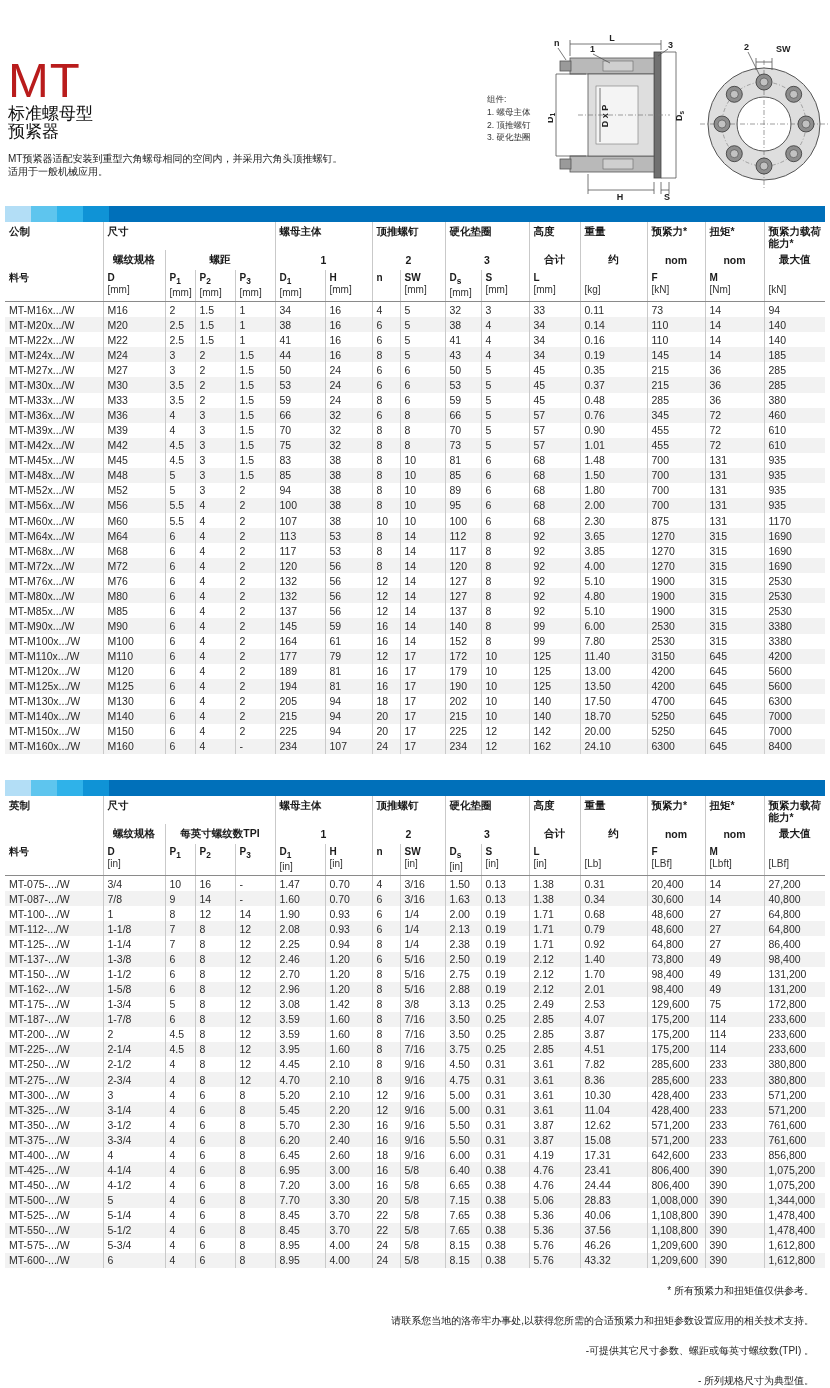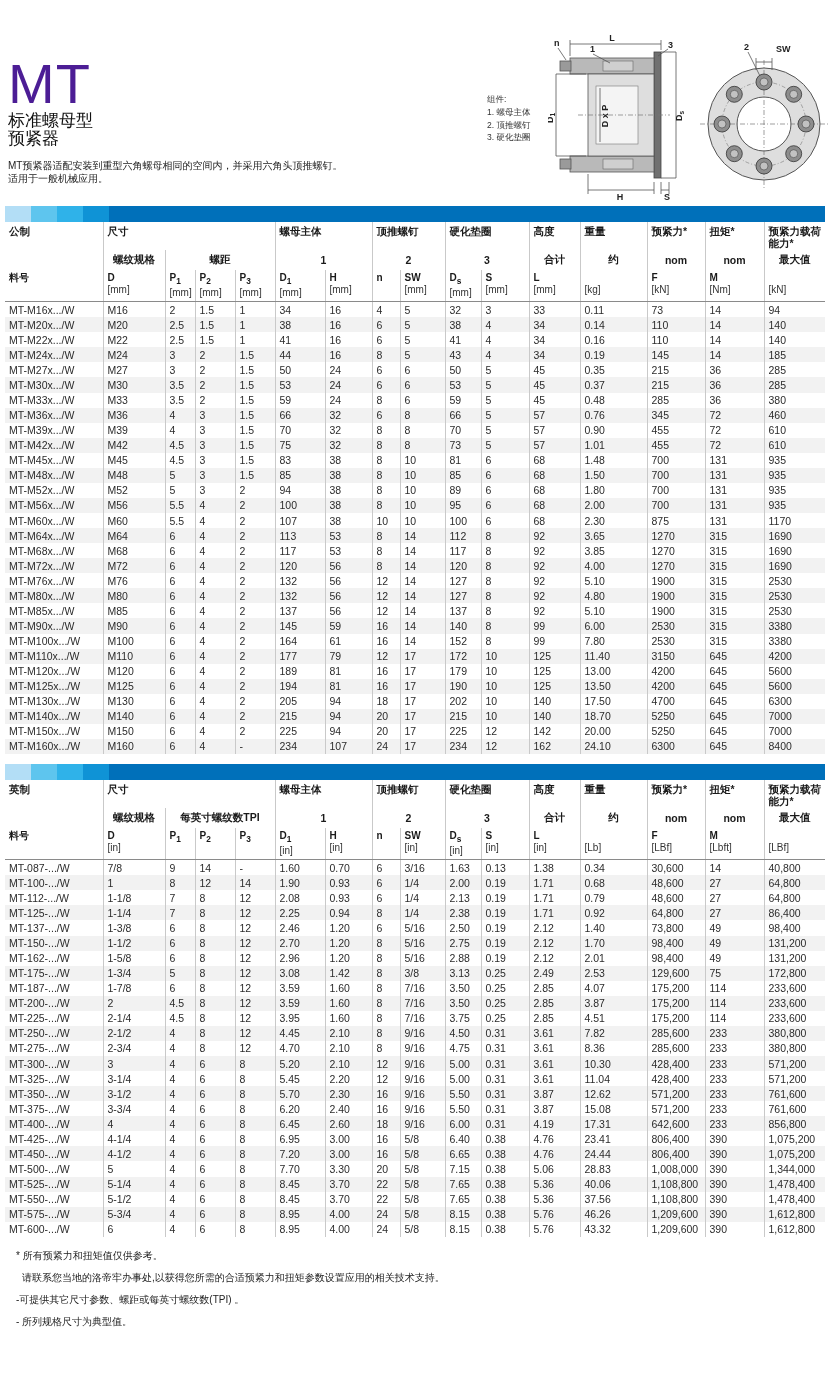--- a/index.html
+++ b/index.html
@@ -1,21 +1,21 @@
 <!DOCTYPE html>
 <html><head>
 <meta charset="utf-8">
 <style>
   html,body{margin:0;padding:0;background:#ffffff;}
   .page{position:relative;width:830px;height:1388px;background:#fff;overflow:hidden;
         font-family:"Liberation Sans", sans-serif;color:#1a1a1a;}
   
   .hdr{position:relative;height:206px;}
   .title-block{position:absolute;left:8px;top:56px;}
-  .title-block h1{margin:0;font-size:56px;font-weight:400;line-height:1.0;letter-spacing:1px;color:#4c1d95;}
+  .title-block h1{margin:0;font-size:49px;font-weight:400;line-height:1.0;letter-spacing:1px;color:#b91c1c;}
   .title-block h2{margin:0;font-size:17px;font-weight:400;line-height:1.08;color:#111;}
   .desc{margin:10px 0 0 0;font-size:10px;line-height:1.35;color:#222;}
   .components{position:absolute;left:487px;top:93px;font-size:8.5px;line-height:1.5;color:#333;}
   .svg-left{position:absolute;left:548px;top:32px;}
   .svg-right{position:absolute;left:698px;top:40px;}
   .dim-txt{font-size:9px;font-weight:bold;fill:#222;}
   .dim-sub{font-size:6.5px;font-weight:bold;fill:#222;}
   .thin{stroke:#555;stroke-width:0.8;fill:none;}
   .dash{stroke:#777;stroke-width:0.7;fill:none;stroke-dasharray:5 2 1 2;}
   
@@ -34,24 +34,24 @@
   table.spec th.sub{font-size:10.5px;font-weight:bold;text-align:center;padding:3px 4px;vertical-align:middle;}
   table.spec th.sub.ctr{text-align:center;}
   table.spec th.col{font-size:10px;text-align:left;padding:2px 4px 3px 4px;vertical-align:top;line-height:1.15;}
   table.spec th.col .cn{font-weight:bold;}
   table.spec th.col .cu{font-weight:400;color:#333;}
   table.spec thead tr.col-row th{border-bottom:1.5px solid #8a8a8a;}
   table.spec td{font-size:10.5px;color:#2b2b2b;padding:1.5px 4px;line-height:1.15;}
   table.spec tbody tr:nth-child(even){background:#f2f2f2;}
   table.spec tbody tr{height:14.8px;}
   .tbl-section{margin-top:0;}
-  .tbl-section.second{margin-top:10px;}
+  .tbl-section.second{margin-top:26px;}
   
   .footnotes{margin:12px 0 0 8px;font-size:10px;line-height:1.4;color:#222;}
-  .footnotes .fn{margin:8px;}
+  .footnotes .fn{margin:16px;text-align:right;}
   .footnotes .fn.indent{padding-left:6px;}
 </style>
 </head>
 <body>
 
 <div class="page">
 
   <div class="hdr">
     <div class="title-block">
       <h1>MT</h1>
@@ -858,20 +858,38 @@
             <th class="col"><span class="cn">S</span><br><span class="cu">[in]</span></th>
             <th class="col"><span class="cn">L</span><br><span class="cu">[in]</span></th>
             <th class="col"><span class="cn"></span><br><span class="cu">[Lb]</span></th>
             <th class="col"><span class="cn">F</span><br><span class="cu">[LBf]</span></th>
             <th class="col"><span class="cn">M</span><br><span class="cu">[Lbft]</span></th>
             <th class="col"><span class="cn"></span><br><span class="cu">[LBf]</span></th>
           </tr>
         </thead>
         <tbody>
           <tr>
+            <td>MT-075-.../W</td>
+            <td>3/4</td>
+            <td>10</td>
+            <td>16</td>
+            <td>-</td>
+            <td>1.47</td>
+            <td>0.70</td>
+            <td>4</td>
+            <td>3/16</td>
+            <td>1.50</td>
+            <td>0.13</td>
+            <td>1.38</td>
+            <td>0.31</td>
+            <td>20,400</td>
+            <td>14</td>
+            <td>27,200</td>
+          </tr>
+          <tr>
             <td>MT-087-.../W</td>
             <td>7/8</td>
             <td>9</td>
             <td>14</td>
             <td>-</td>
             <td>1.60</td>
             <td>0.70</td>
             <td>6</td>
             <td>3/16</td>
             <td>1.63</td>

